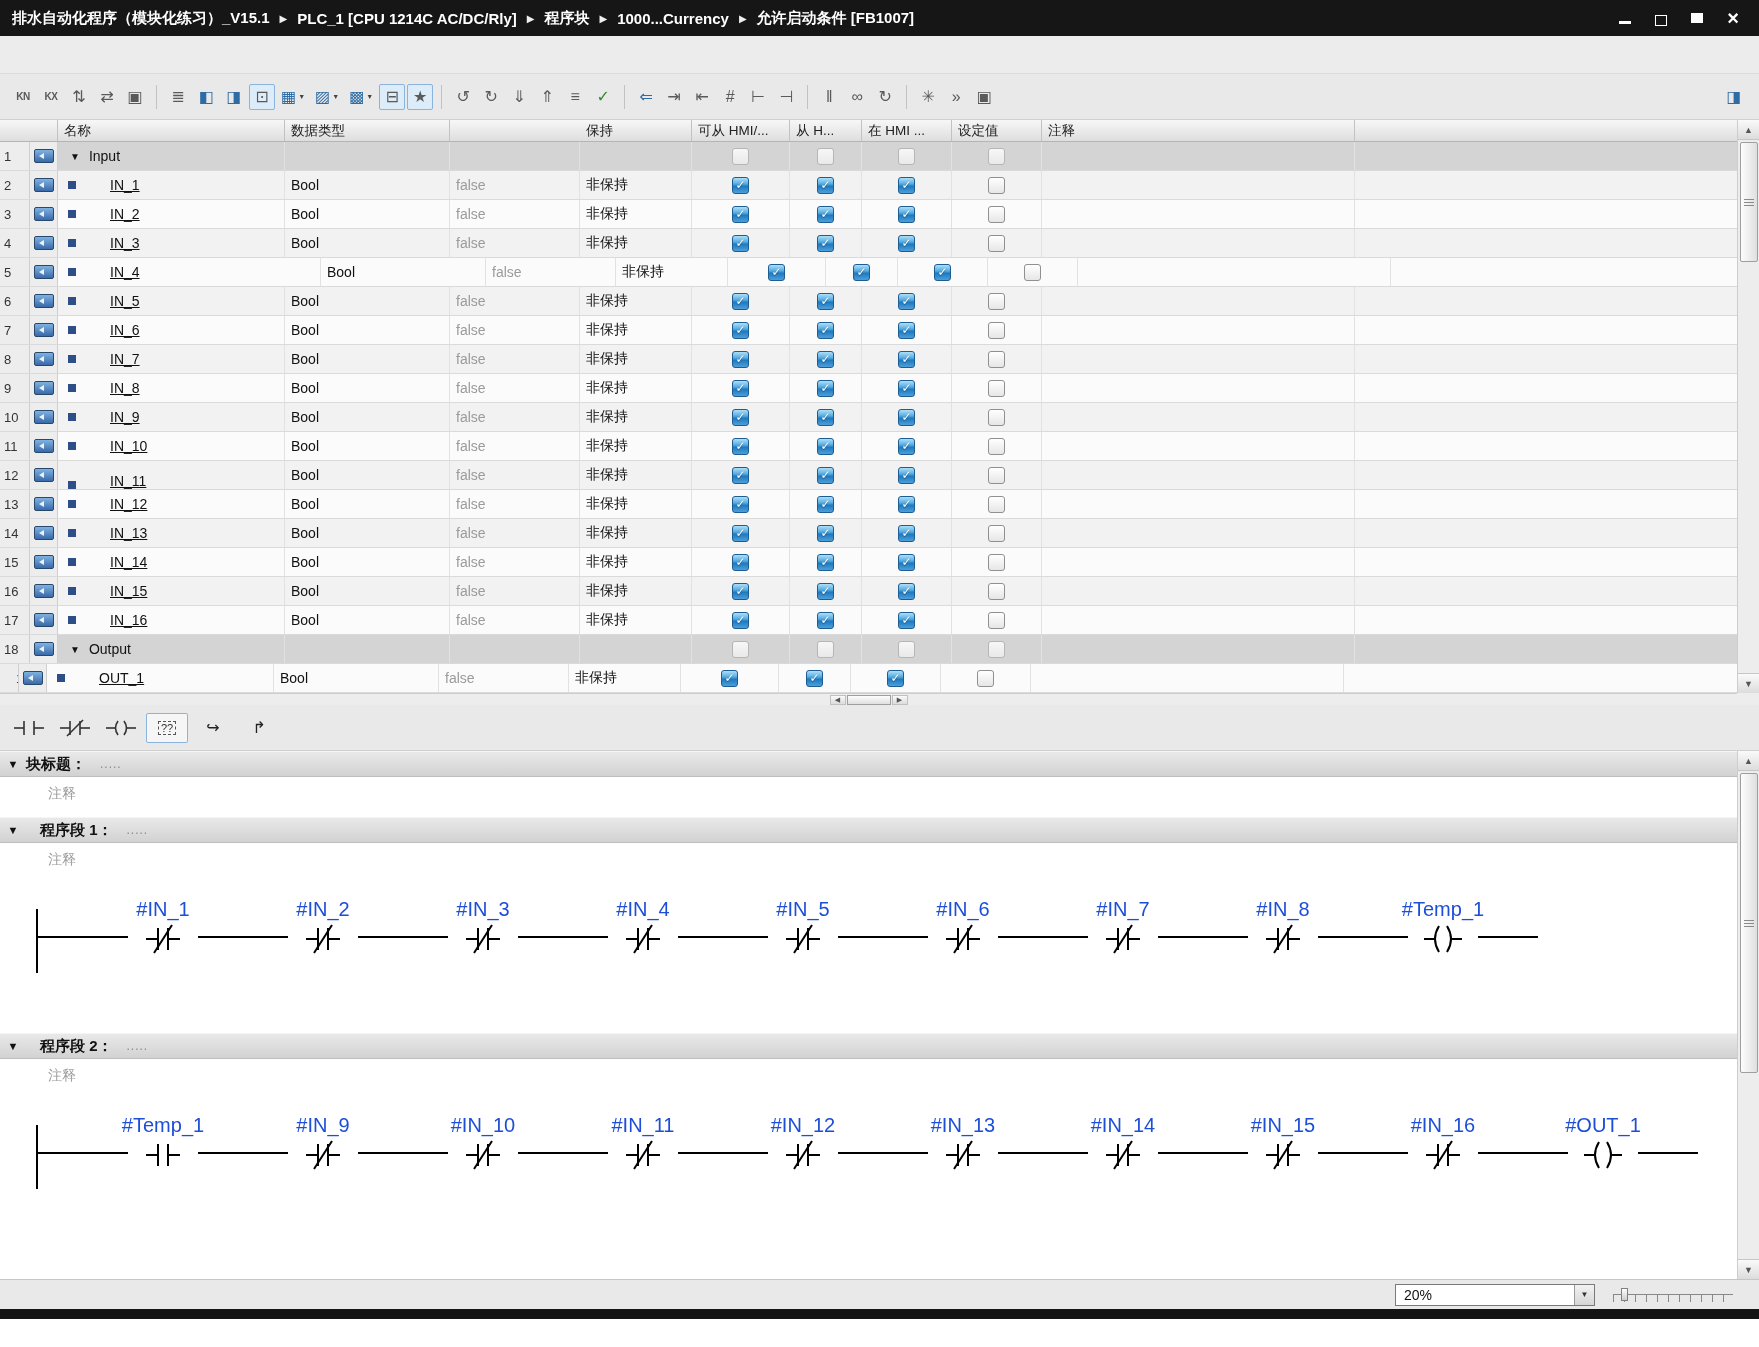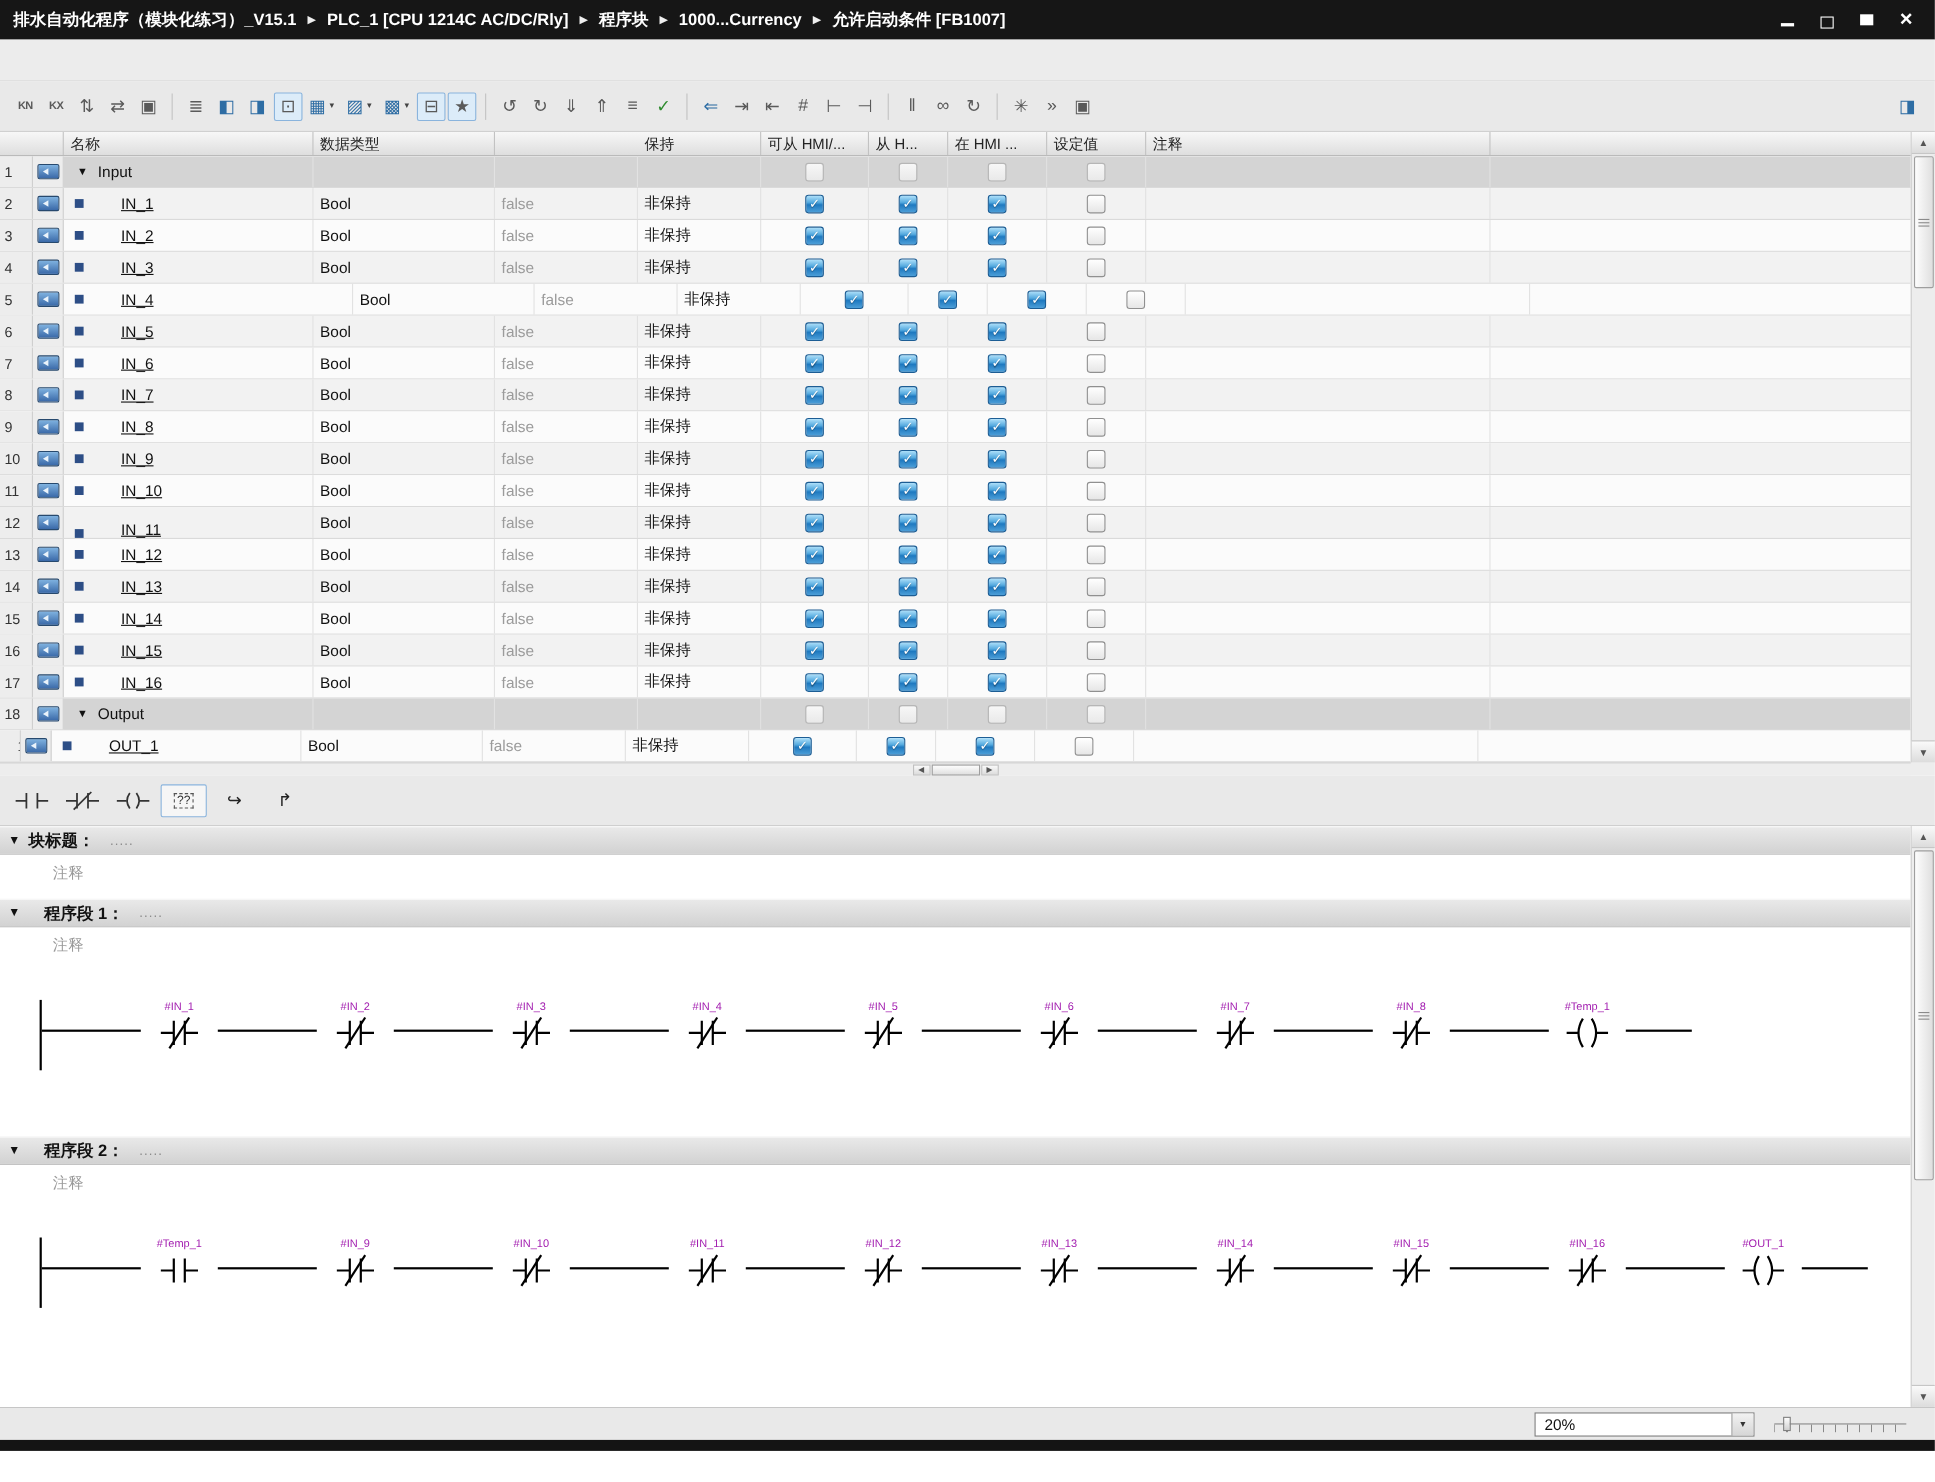--- a/index.html
+++ b/index.html
@@ -108,21 +108,21 @@
   .net-label.indent { margin-left:14px; }
   .net-dots { color:#8a8a8a; font-size:12px; margin-left:14px; letter-spacing:1px; }
   .net-comment { height:40px; display:flex; align-items:flex-start; padding:8px 0 0 48px;
                  box-sizing:border-box; color:#9a9a9a; font-size:14px; }
   .ladder { height:150px; padding:14px 0 0 36px; box-sizing:border-box; }
   .rung { display:flex; align-items:flex-start; }
   .rail { width:2px; height:64px; background:#000; margin-top:12px; flex:0 0 auto; }
   .wire { height:2px; background:#000; margin-top:39px; flex:0 0 90px; }
   .wire.tail { flex:0 0 60px; }
   .lad-el { width:70px; flex:0 0 auto; display:flex; flex-direction:column; align-items:center; }
-  .lad-label { height:24px; font-size:10px; color:#a21caf; display:flex; align-items:flex-end;
+  .lad-label { height:24px; font-size:20px; color:#1d4ed8; display:flex; align-items:flex-end;
                padding-bottom:2px; white-space:nowrap; }
   .lad-sym { height:32px; }
   .ed-vscroll { position:absolute; top:0; right:0; bottom:0; width:22px; background:#ededed;
                 border-left:1px solid #cdcdcd; box-sizing:border-box; display:flex; flex-direction:column; align-items:center; }
 
   
   .statusbar { height:30px; background:#e9e9e9; border-top:1px solid #c6c6c6; box-sizing:border-box;
                display:flex; align-items:center; justify-content:flex-end; gap:18px; padding-right:26px; flex:0 0 auto; }
   .zoom-combo { width:200px; height:22px; background:#fff; border:1px solid #7a7a7a; display:flex;
                 align-items:center; box-sizing:border-box; }

